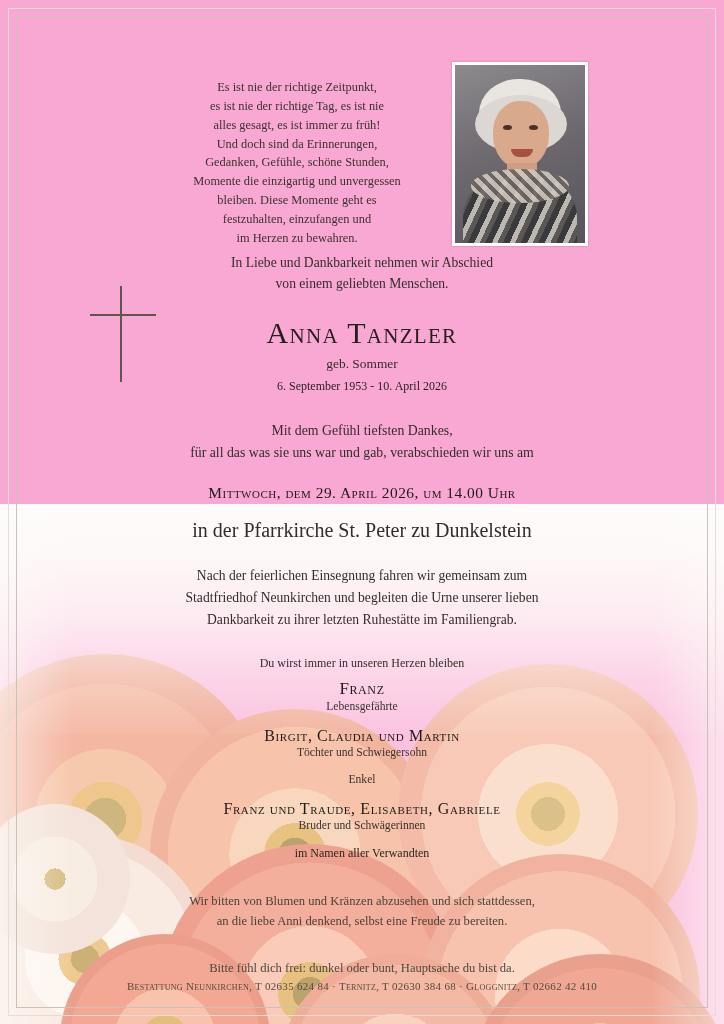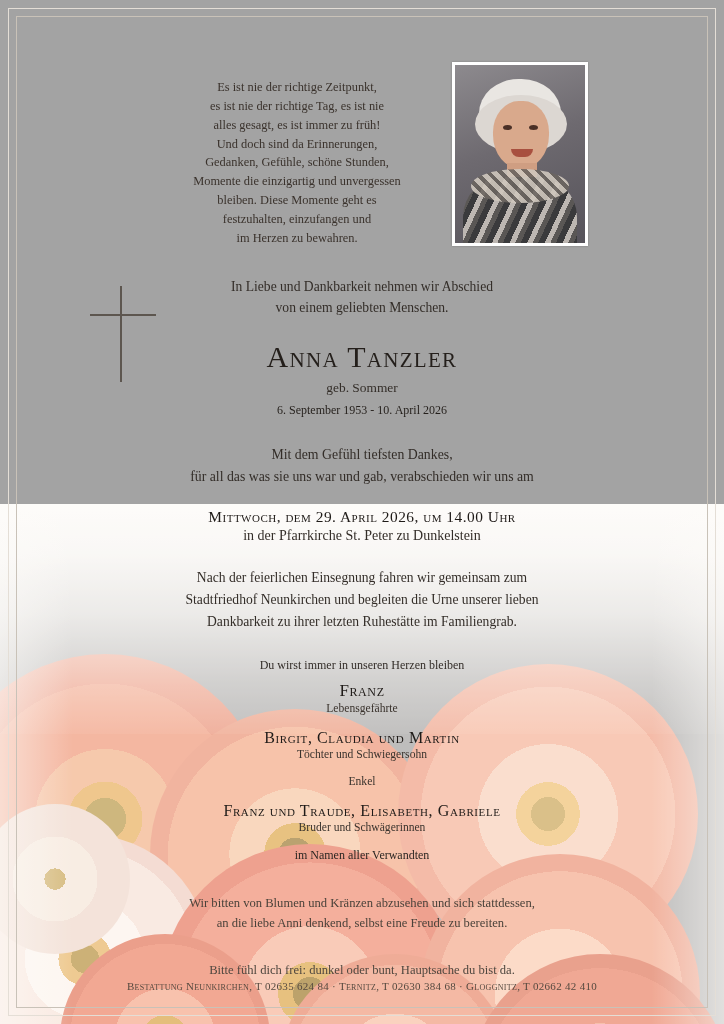--- a/index.html
+++ b/index.html
@@ -5,21 +5,21 @@
   html, body {
     margin: 0;
     padding: 0;
     background: #ffffff;
   }
   #page {
     position: relative;
     width: 724px;
     height: 1024px;
     overflow: hidden;
-    background: #a3a3a3;
+    background: #f9a8d4;
     font-family: "Liberation Serif", serif;
     color: #2b2622;
   }
 
   
   .floral {
     position: absolute;
     left: 0; right: 0; bottom: 0;
     height: 520px;
     overflow: hidden;
@@ -172,21 +172,21 @@
     position: absolute;
     left: 0; top: 28px;
     width: 66px; height: 1.5px;
     background: #5d564f;
   }
 
   .body-block {
     position: absolute;
     left: 62px;
     right: 62px;
-    top: 276px;
+    top: 252px;
     text-align: center;
   }
   .line { white-space: nowrap; }
 
   .p-intro {
     font-size: 13.6px;
     line-height: 1.55;
     color: #332d28;
   }
   .name {
@@ -213,22 +213,22 @@
     color: #332d28;
   }
   .funeral-time {
     margin-top: 20px;
     font-size: 15.4px;
     font-variant: small-caps;
     letter-spacing: 0.5px;
     color: #1f1b18;
   }
   .church {
-    margin-top: 2px;
-    font-size: 14px;
+    margin-top: 17px;
+    font-size: 20px;
     color: #332d28;
   }
   .p-burial {
     margin-top: 23px;
     font-size: 13.6px;
     line-height: 1.6;
     color: #332d28;
     font-family: Liberation Serif, serif;
   }
   .p-heart {

